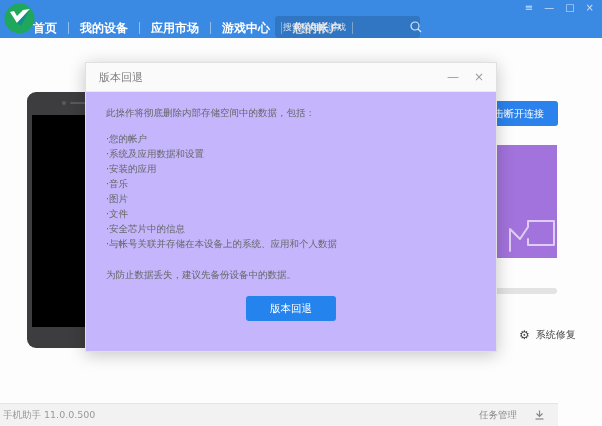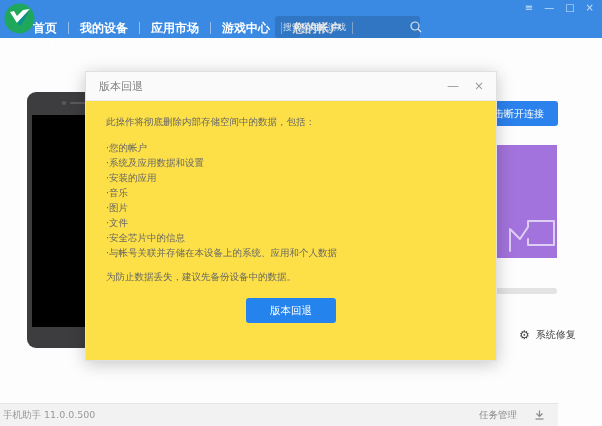--- a/index.html
+++ b/index.html
@@ -53,34 +53,34 @@
     background:#a273dc; }
   .purple-art { position:absolute; left:78px; top:70px; }
   .progress-bar { position:absolute; left:430px; top:250px; width:127px; height:6px;
     background:#e3e3e3; border-radius:3px; }
   .sys-repair { position:absolute; left:519px; top:290px; display:flex;
     align-items:center; gap:6px; cursor:pointer; }
   .gear-glyph { font-size:12px; color:#444; line-height:14px; }
   .sys-repair-label { font-size:10px; color:#444; }
 
   
-  .modal { position:absolute; left:85px; top:71px; width:412px; height:290px;
-    background:#fde047; z-index:10; box-shadow:0 3px 16px rgba(0,0,0,0.22);
+  .modal { position:absolute; left:85px; top:62px; width:412px; height:290px;
+    background:#c4b5fd; z-index:10; box-shadow:0 3px 16px rgba(0,0,0,0.22);
     border:1px solid #e0e0e0; }
   .modal-header { height:29px; background:#fafafa; border-bottom:1px solid #ebebeb;
     display:flex; align-items:center; }
   .modal-title { font-size:11px; color:#808080; padding-left:13px; flex:1; }
   .modal-controls { display:flex; gap:15px; padding-right:12px; color:#9a9a9a;
     font-size:12px; }
   .modal-controls span { cursor:pointer; line-height:12px; }
   .modal-body { padding:0 20px; }
   .dlg-intro { margin-top:15px; font-size:9.5px; color:#666; }
   .dlg-list { margin-top:11px; }
   .dlg-item { font-size:9.5px; color:#666; line-height:15px; }
-  .dlg-warning { margin-top:11px; font-size:9.5px; color:#666; }
+  .dlg-warning { margin-top:18px; font-size:9.5px; color:#666; }
   .dlg-btn { display:block; margin:14px auto 0; width:90px; height:25px;
     background:#2583ee; color:#fff; font-size:10.5px; border:none; border-radius:3px;
     cursor:pointer; font-family:inherit; }
 
   
   .statusbar { position:absolute; left:0; bottom:0; width:558px; height:23px;
     background:#f2f2f2; border-top:1px solid #e4e4e4; z-index:5;
     display:flex; align-items:center; }
   .status-left { font-size:9.5px; color:#999; margin-left:3px; flex:1; }
   .status-right { display:flex; align-items:center; gap:18px; margin-right:14px;

